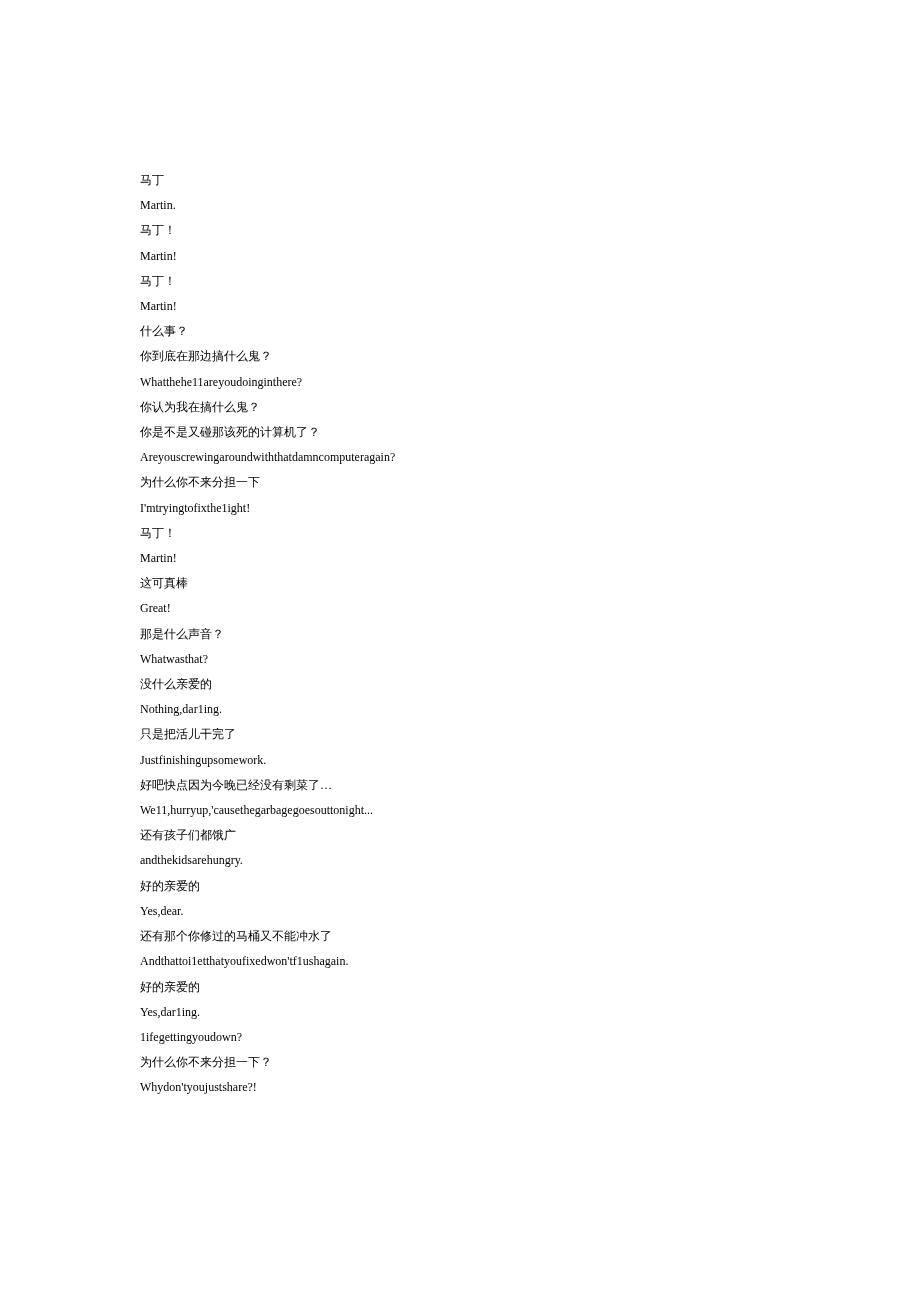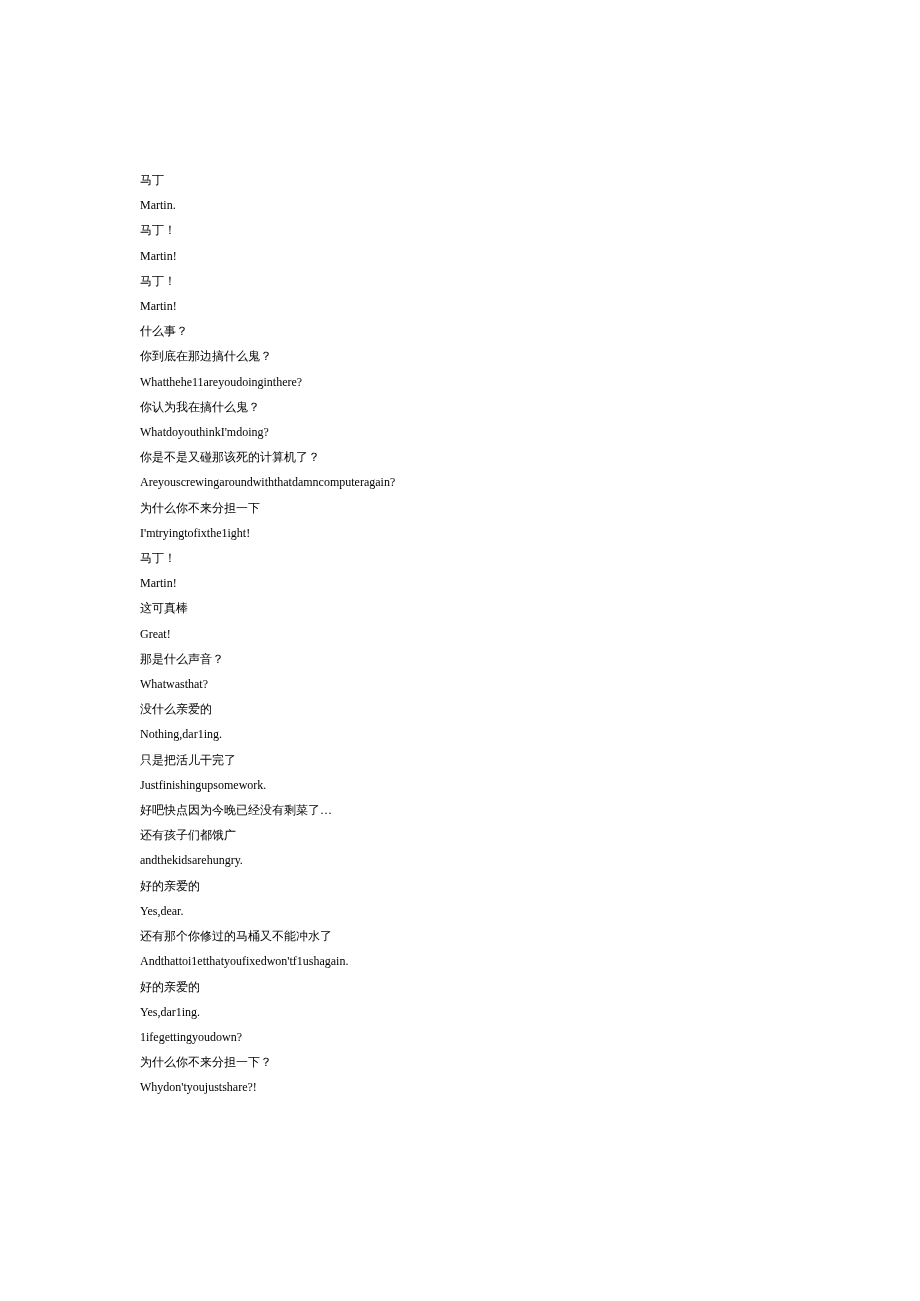--- a/index.html
+++ b/index.html
@@ -29,36 +29,36 @@
   <div class="line">马丁</div>
   <div class="line">Martin.</div>
   <div class="line">马丁！</div>
   <div class="line">Martin!</div>
   <div class="line">马丁！</div>
   <div class="line">Martin!</div>
   <div class="line">什么事？</div>
   <div class="line">你到底在那边搞什么鬼？</div>
   <div class="line">Whatthehe11areyoudoinginthere?</div>
   <div class="line">你认为我在搞什么鬼？</div>
-  <div class="line">WhatdoyouthinkI'mdoing?</div>
   <div class="line">你是不是又碰那该死的计算机了？</div>
   <div class="line">Areyouscrewingaroundwiththatdamncomputeragain?</div>
   <div class="line">为什么你不来分担一下</div>
   <div class="line">I'mtryingtofixthe1ight!</div>
   <div class="line">马丁！</div>
   <div class="line">Martin!</div>
   <div class="line">这可真棒</div>
   <div class="line">Great!</div>
   <div class="line">那是什么声音？</div>
   <div class="line">Whatwasthat?</div>
   <div class="line">没什么亲爱的</div>
   <div class="line">Nothing,dar1ing.</div>
   <div class="line">只是把活儿干完了</div>
   <div class="line">Justfinishingupsomework.</div>
   <div class="line">好吧快点因为今晚已经没有剩菜了…</div>
+  <div class="line">We11,hurryup,'causethegarbagegoesouttonight...</div>
   <div class="line">还有孩子们都饿广</div>
   <div class="line">andthekidsarehungry.</div>
   <div class="line">好的亲爱的</div>
   <div class="line">Yes,dear.</div>
   <div class="line">还有那个你修过的马桶又不能冲水了</div>
   <div class="line">Andthattoi1etthatyoufixedwon'tf1ushagain.</div>
   <div class="line">好的亲爱的</div>
   <div class="line">Yes,dar1ing.</div>
   <div class="line">1ifegettingyoudown?</div>
   <div class="line">为什么你不来分担一下？</div>

